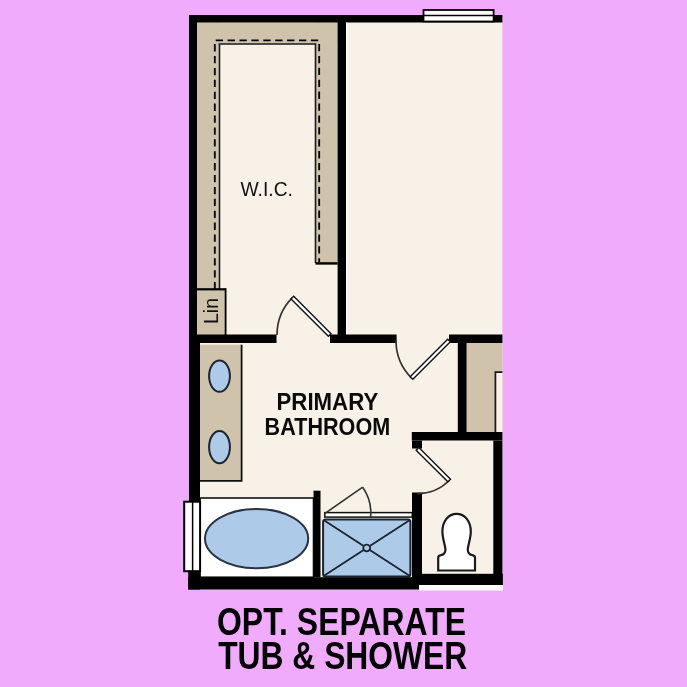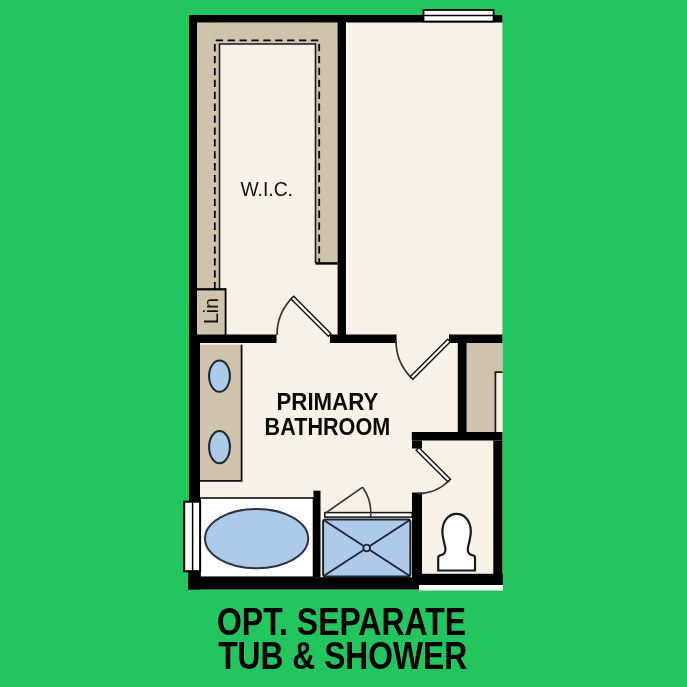--- a/index.html
+++ b/index.html
@@ -1,16 +1,16 @@
 <!DOCTYPE html>
 <html><head>
 <meta charset="utf-8">
 <style>
   html,body{margin:0;padding:0;background:#fff;}
-  .page{width:687px;height:687px;position:relative;background:#22c55e;overflow:hidden;}
+  .page{width:687px;height:687px;position:relative;background:#f0abfc;overflow:hidden;}
   svg{display:block;}
   text{font-family:"Liberation Sans", sans-serif;}
 </style>
 </head>
 <body>
 <div class="page">
 <svg width="687" height="687" viewBox="0 0 687 687">
 
 <rect x="189" y="15" width="313.4" height="574.5" fill="#f8f1e7"></rect>
 

